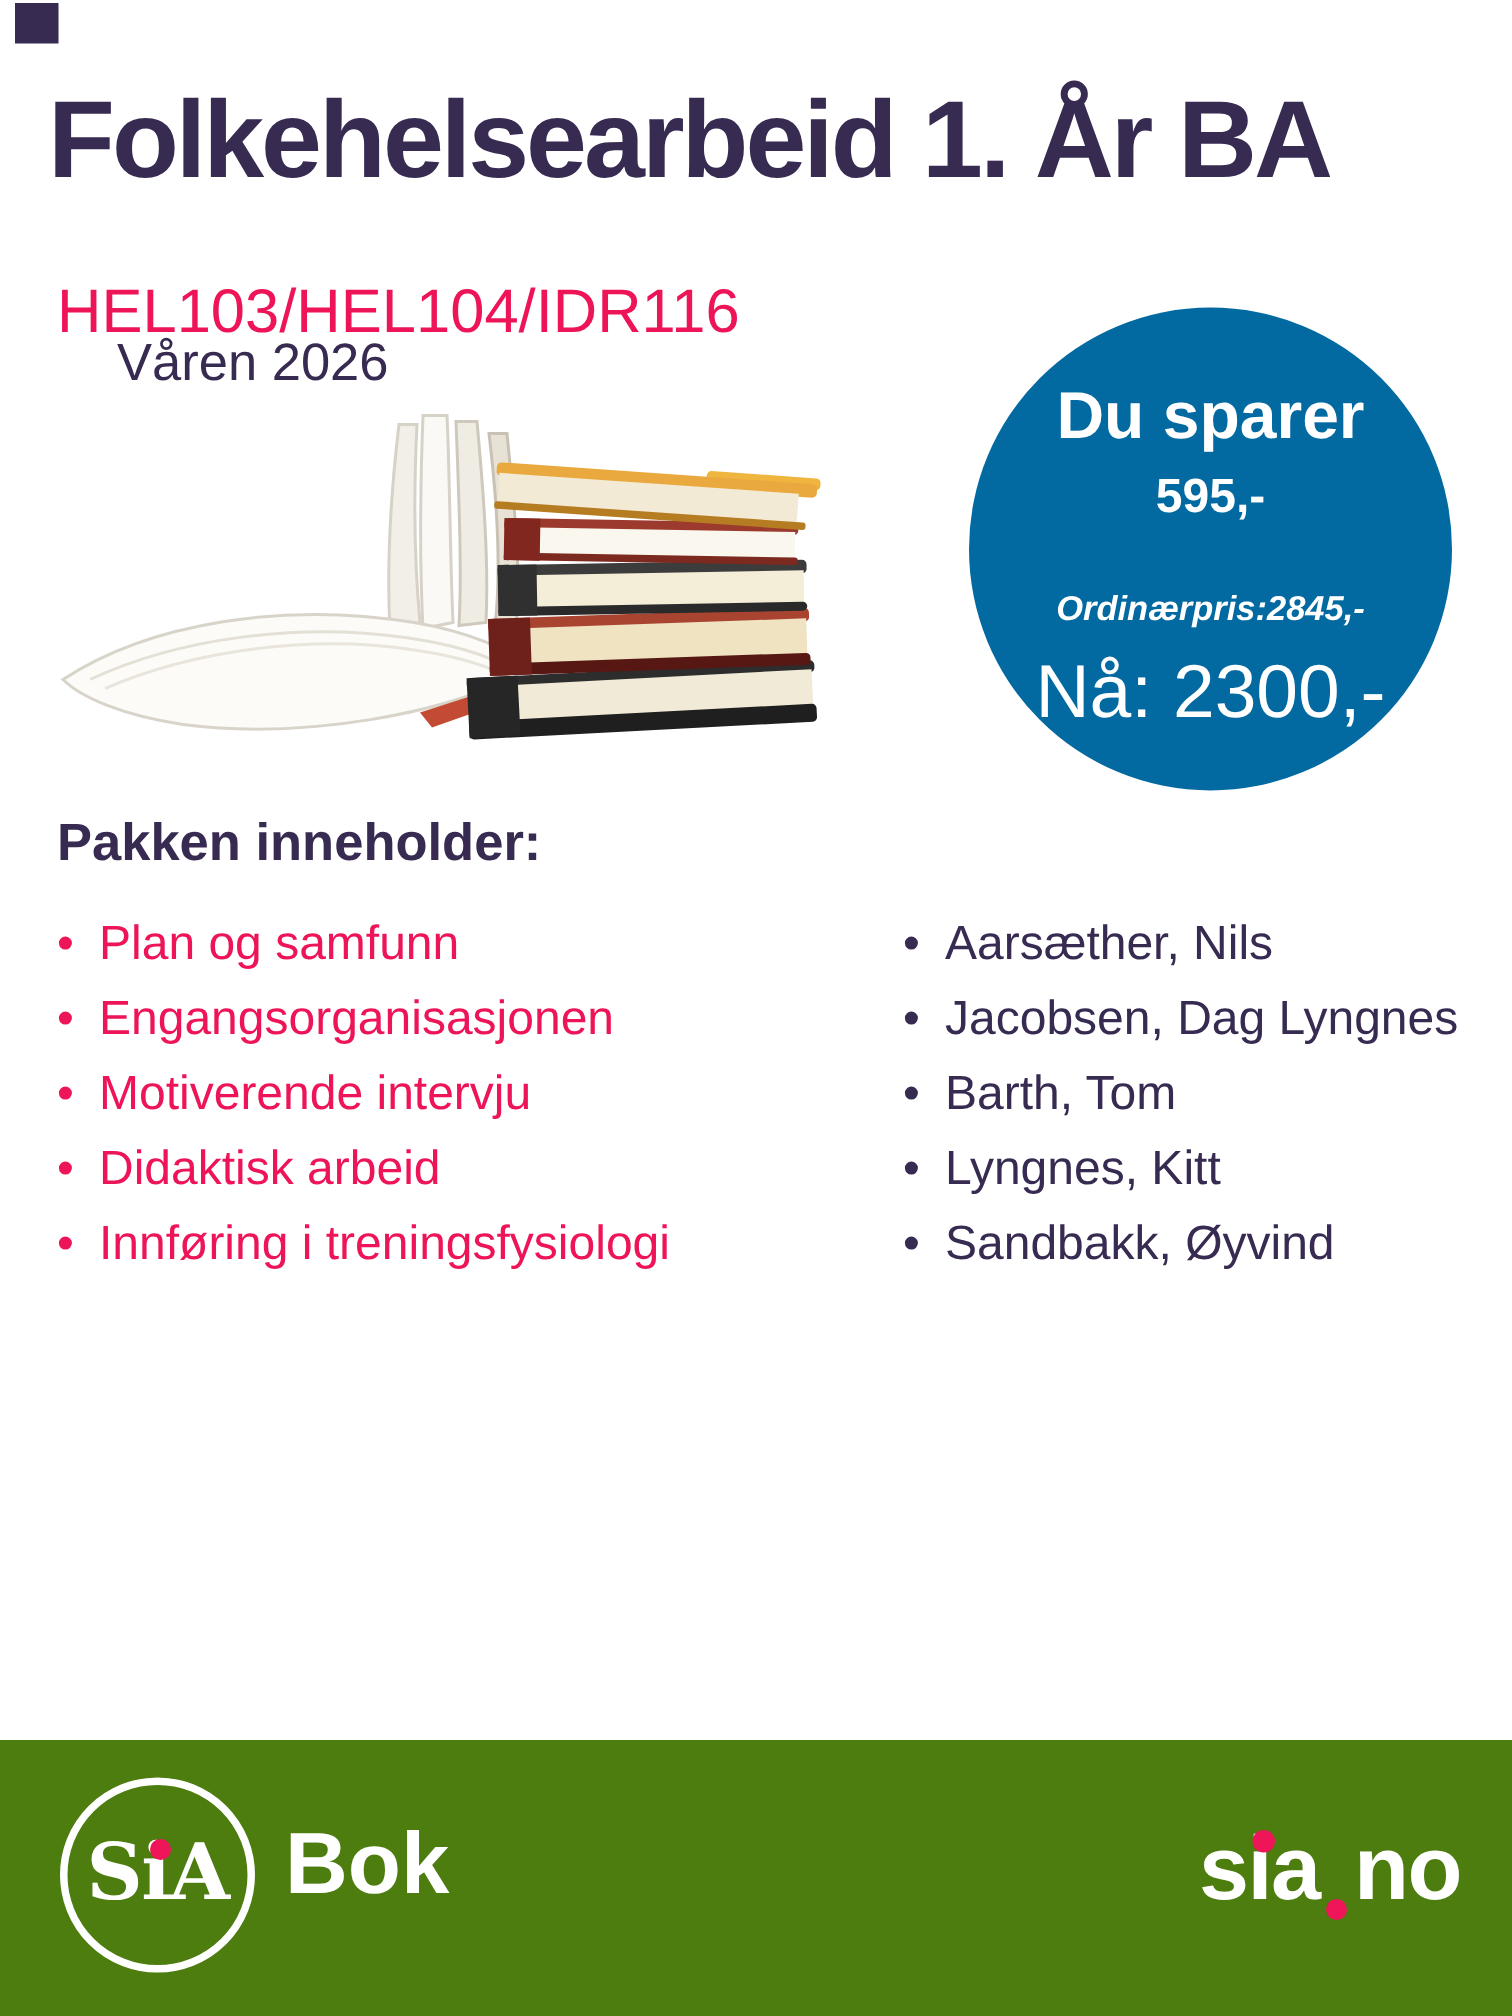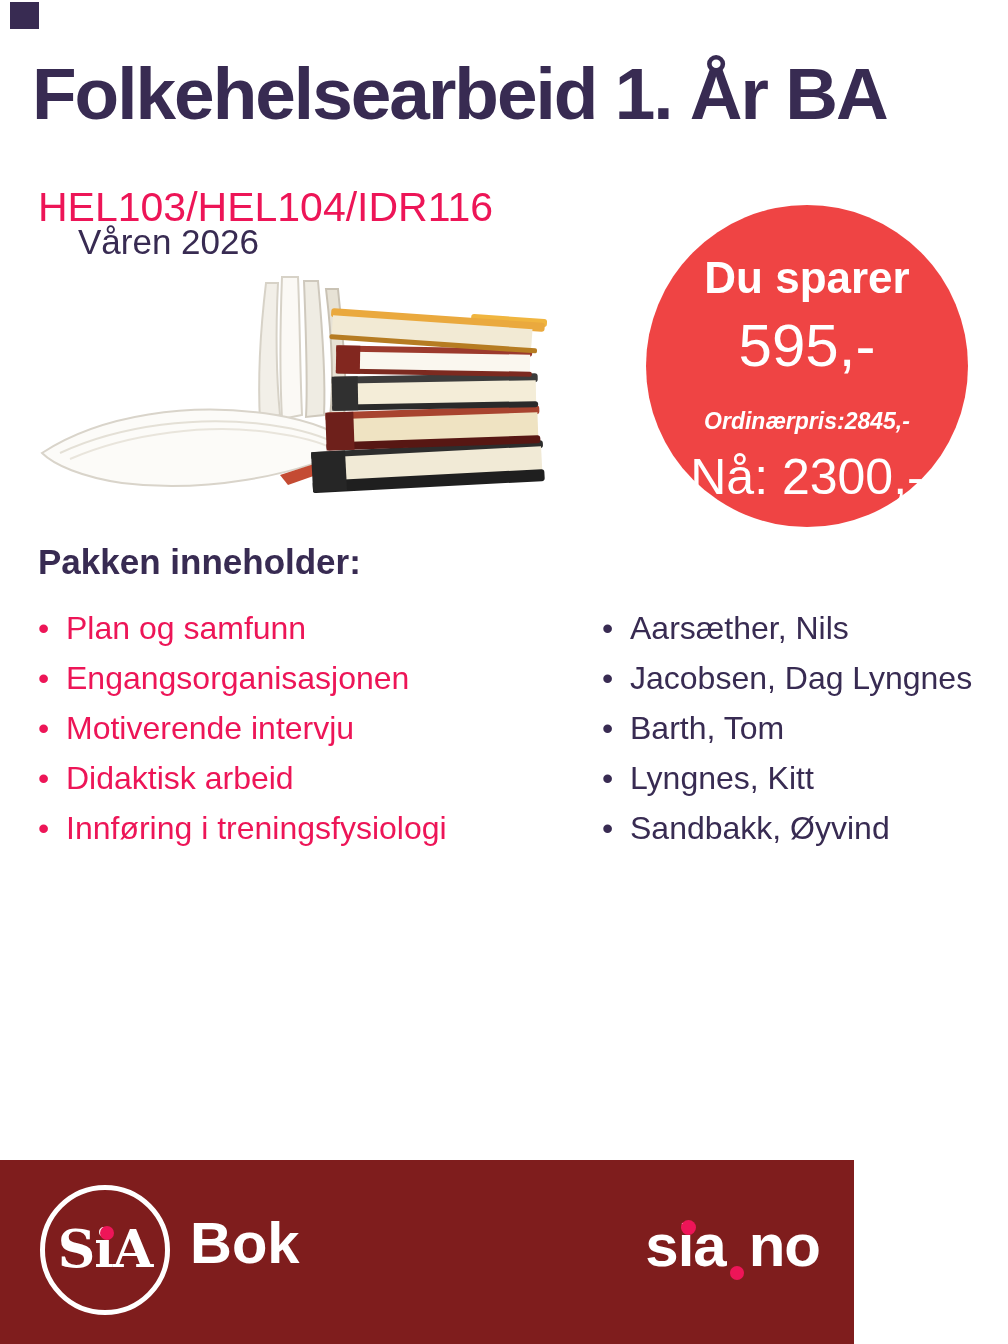--- a/index.html
+++ b/index.html
@@ -19,39 +19,39 @@
     position:absolute;left:38px;top:184px;
     font-size:41px;line-height:46px;font-weight:400;color:#ed1557;white-space:nowrap;
   }
   .semester{
     position:absolute;left:38px;top:222px;
     font-size:35px;line-height:40px;color:#382b52;margin-left:40px;
   }
   .books-svg{position:absolute;left:30px;top:263px;}
   .savings-badge{
     position:absolute;left:646px;top:205px;width:322px;height:322px;
-    border-radius:50%;background:#ef4444;color:#ffffff;text-align:center;
+    border-radius:50%;background:#0369a1;color:#ffffff;text-align:center;
   }
   .savings-label{padding-top:50px;font-size:44px;line-height:46px;font-weight:700;}
-  .savings-amount{margin-top:20px;font-size:60px;line-height:50px;font-weight:400;}
+  .savings-amount{margin-top:4px;font-size:32px;line-height:50px;font-weight:700;}
   .ordinary-price{margin-top:38px;font-size:23px;line-height:25px;font-style:italic;font-weight:700;}
   .now-price{margin-top:20px;font-size:50px;line-height:46px;font-weight:400;}
   .package-heading{
     position:absolute;left:38px;top:544px;
     font-size:35px;line-height:36px;font-weight:700;color:#382b52;
   }
   .list{position:absolute;top:612px;display:flex;flex-direction:column;}
   .list .row{display:flex;align-items:center;margin-bottom:18px;height:32px;}
   .bullet{width:28px;font-size:32px;line-height:32px;flex:0 0 28px;}
   .item-text{font-size:32px;line-height:32px;white-space:nowrap;}
   .book-list{left:38px;color:#ed1557;}
   .author-list{left:602px;color:#382b52;}
   .footer{
-    position:absolute;left:0;top:1160px;width:854px;height:184px;
-    background:#7f1d1d;color:#ffffff;
+    position:absolute;left:0;top:1160px;width:1008px;height:184px;
+    background:#4d7c0f;color:#ffffff;
   }
   .logo-circle{
     position:absolute;left:40px;top:25px;width:120px;height:120px;
     border:5px solid #ffffff;border-radius:50%;
   }
   .logo-brand{
     position:absolute;left:0;top:30px;width:120px;text-align:center;
     font-family:"DejaVu Serif",serif;font-weight:700;font-size:52px;line-height:58px;
     color:#ffffff;letter-spacing:-1px;
   }

